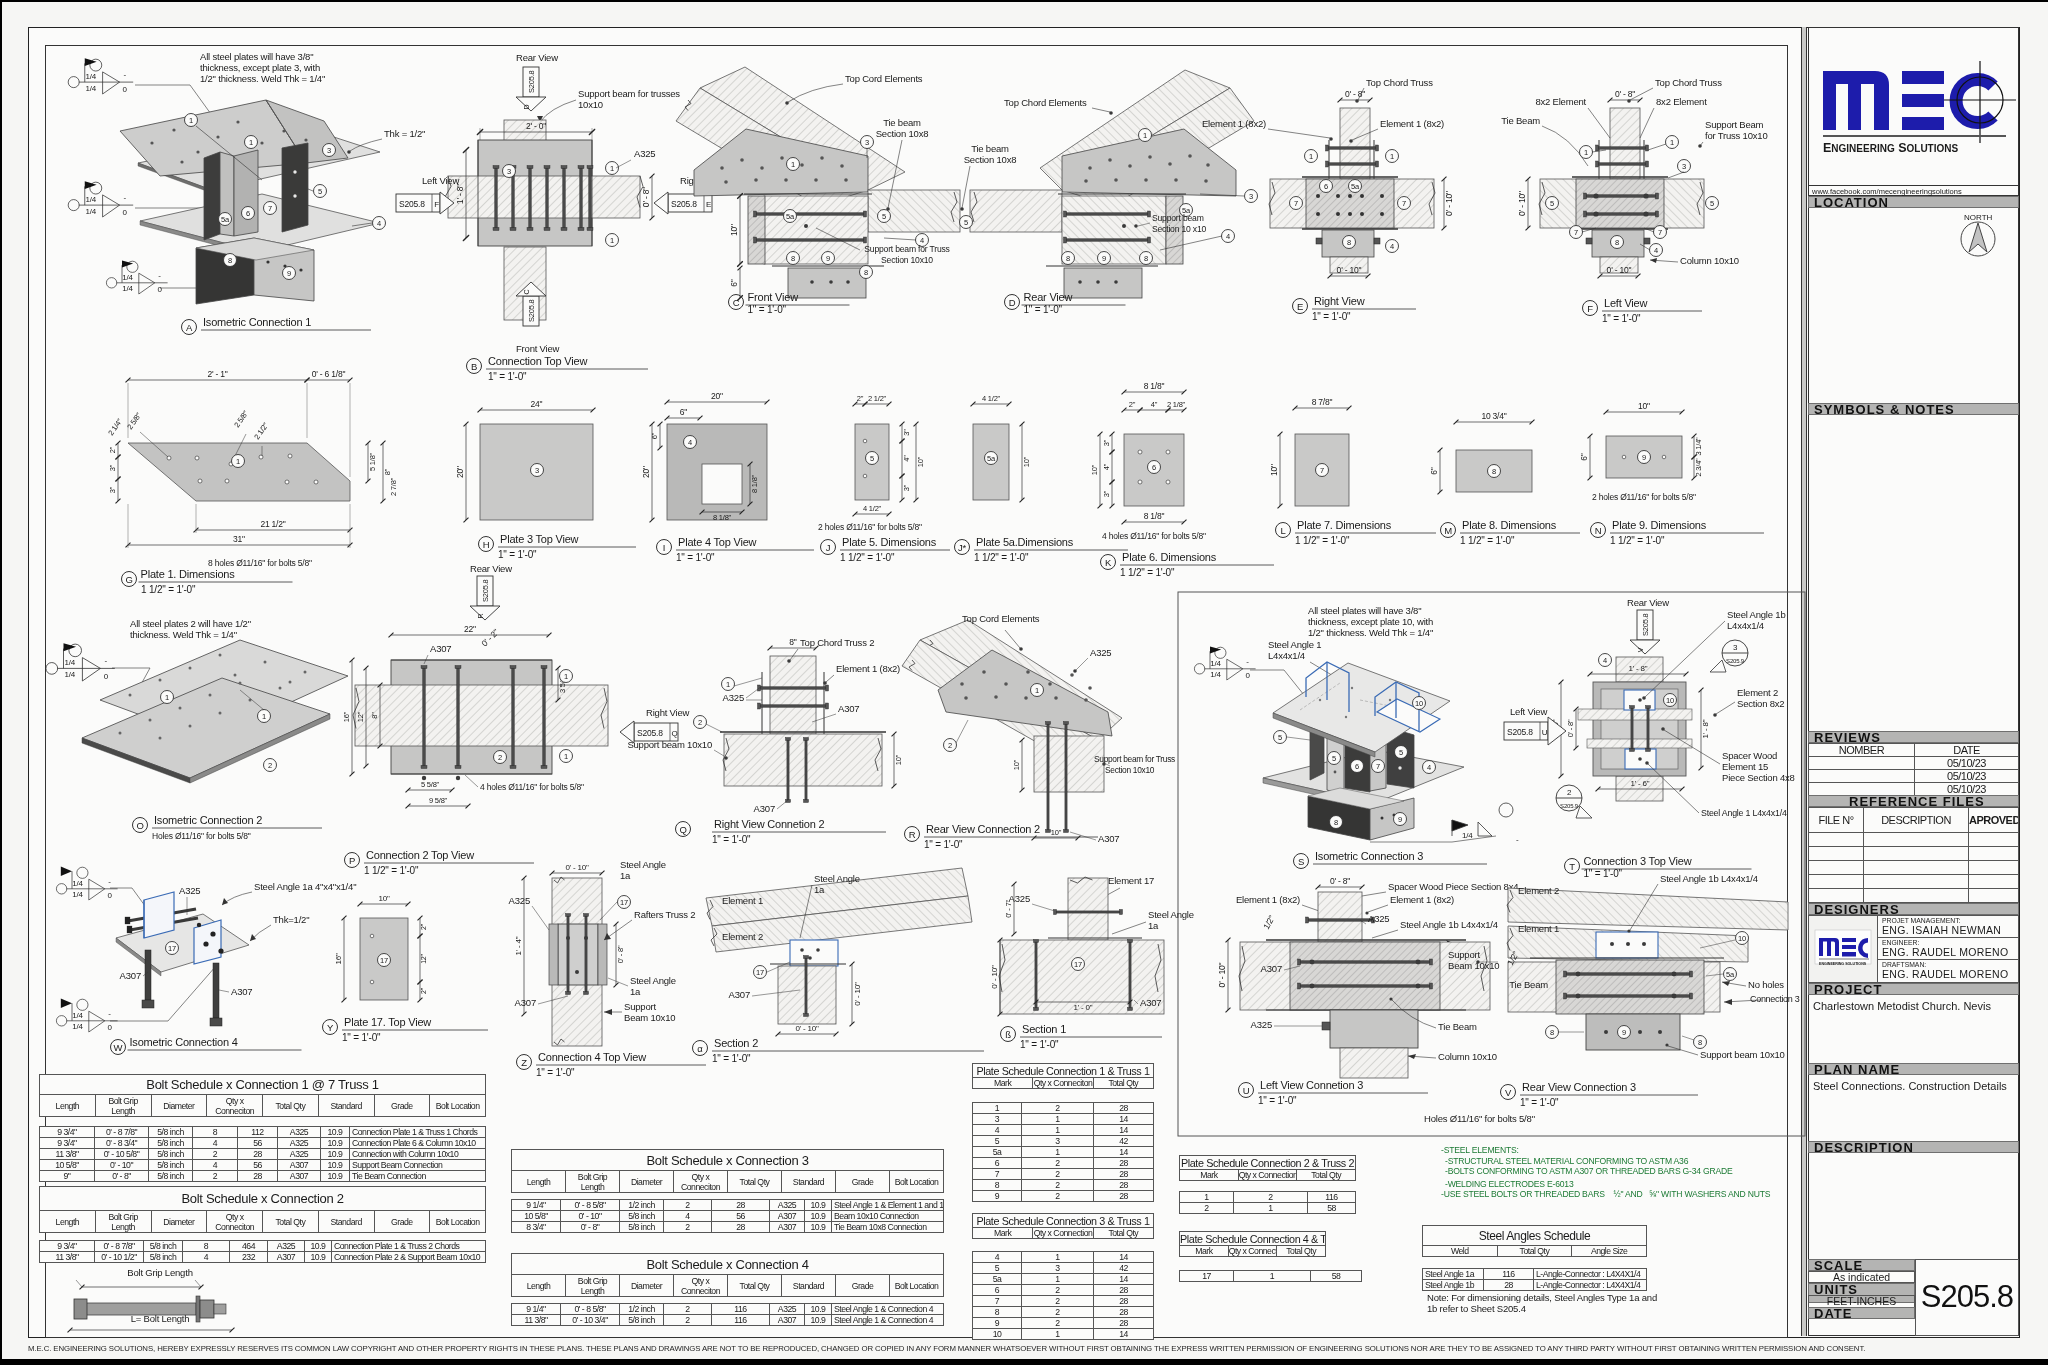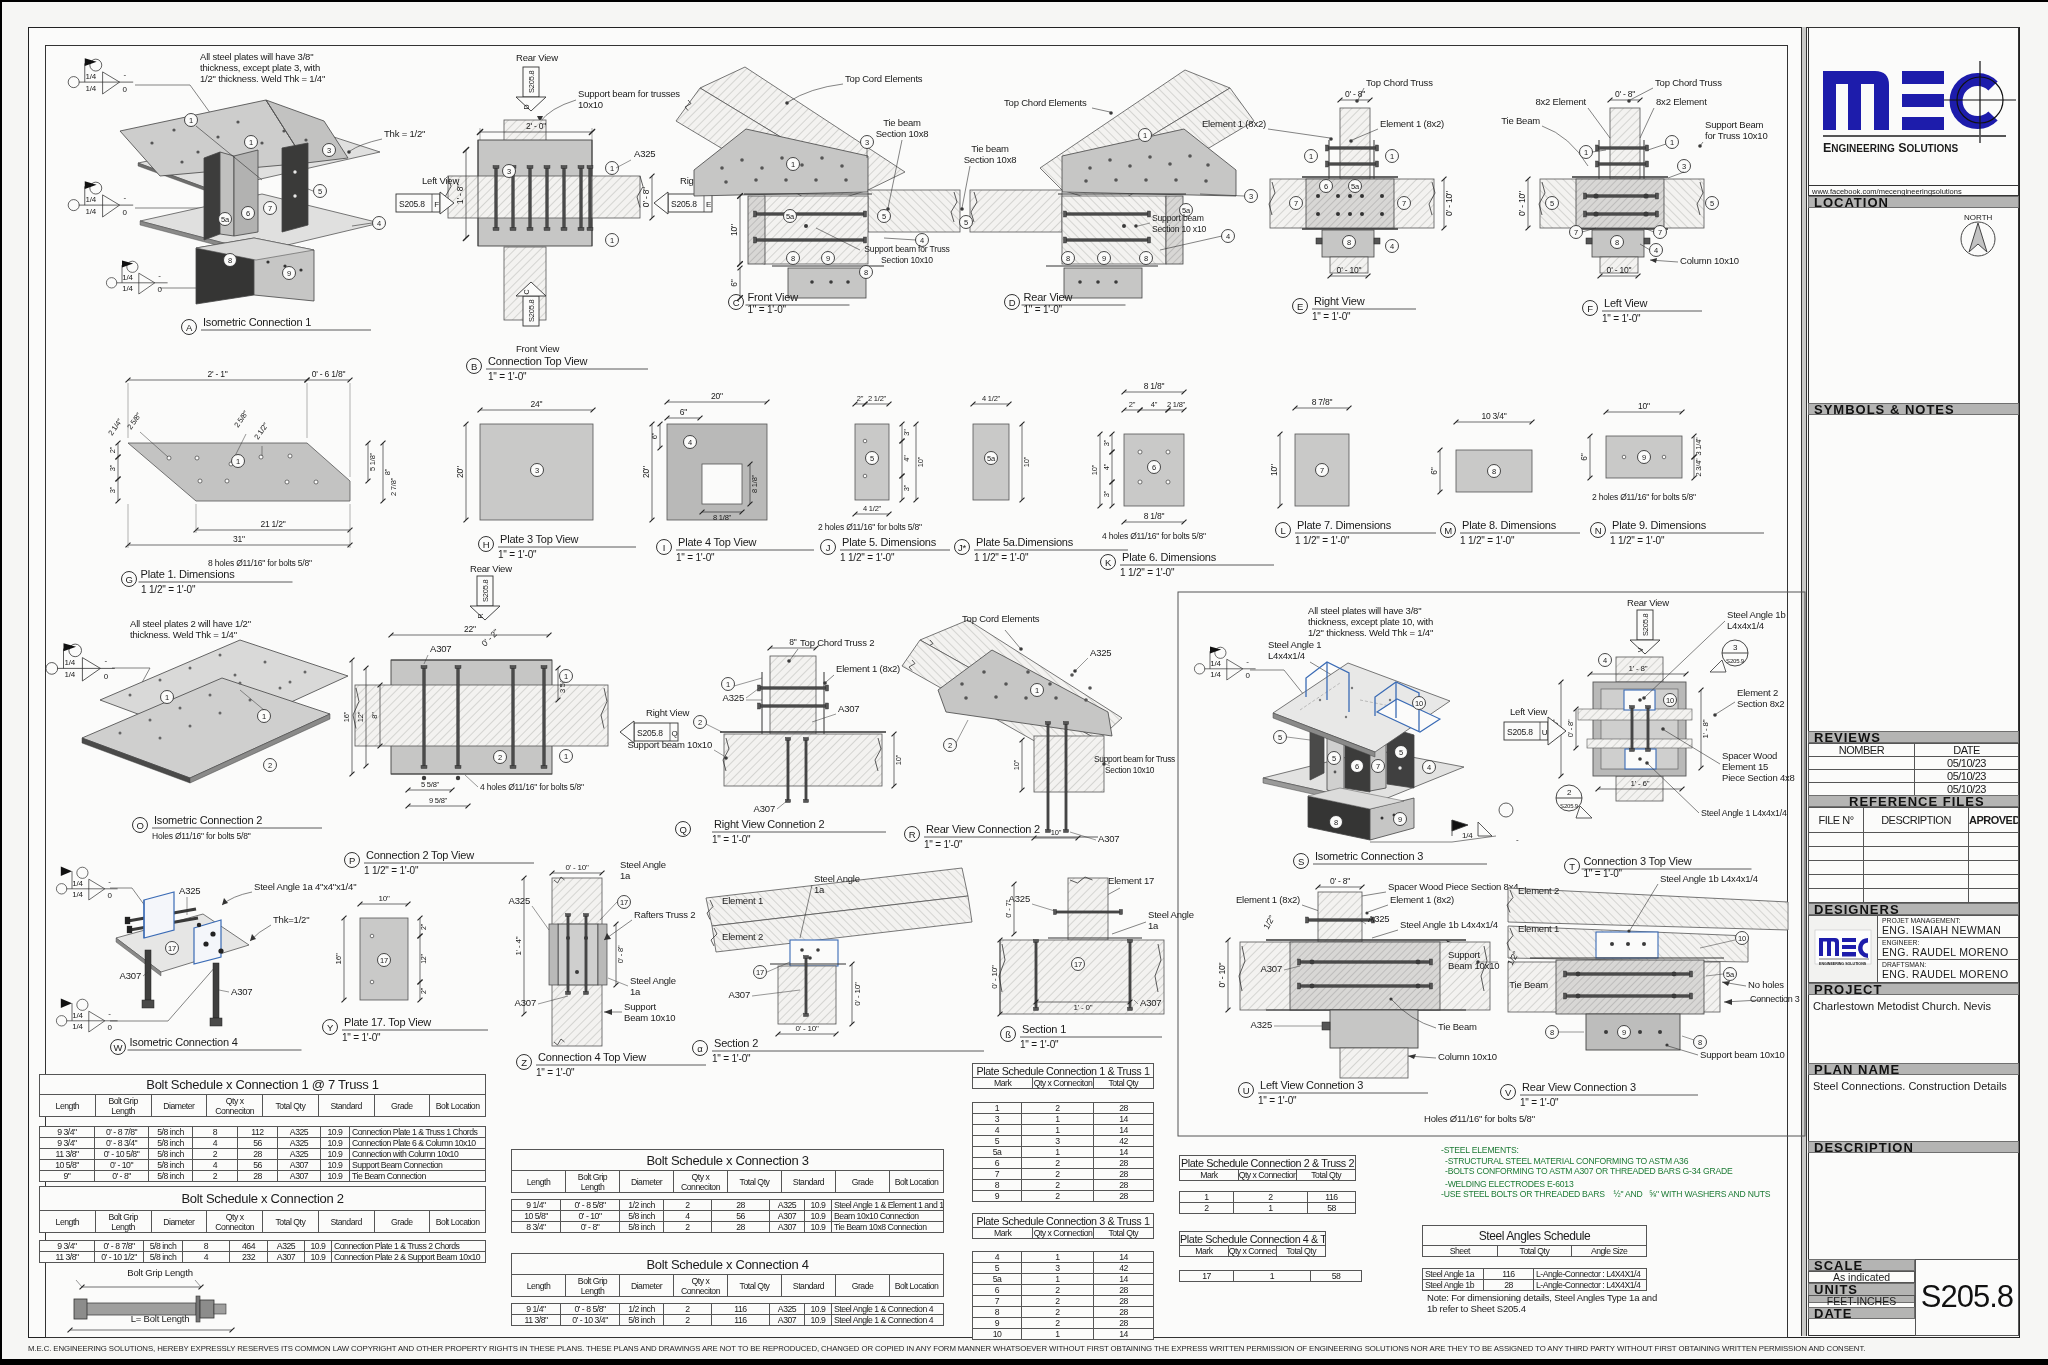--- a/index.html
+++ b/index.html
@@ -552,21 +552,21 @@
 <div class="abs" style="left:1445px;top:1166px;font-size:8.6px;letter-spacing:-0.2px;color:#1c7a34;">-BOLTS CONFORMING TO ASTM A307 OR THREADED BARS G-34 GRADE</div>
 <div class="abs" style="left:1445px;top:1179px;font-size:8.6px;letter-spacing:-0.2px;color:#1c7a34;">-WELDING ELECTRODES E-6013</div>
 <div class="abs" style="left:1441px;top:1189px;font-size:8.6px;letter-spacing:-0.2px;color:#1c7a34;">-USE STEEL BOLTS OR THREADED BARS&nbsp;&nbsp;&nbsp;&nbsp;½" AND&nbsp;&nbsp;&nbsp;⅝" WITH WASHERS AND NUTS</div>
 
 <table class="tbl" style="left:1422px;top:1225px;width:225px;">
 <tbody>
         <tr style="height:20px;">
           <td class="tp" colspan="3" style="font-size:12px;margin-left:48px;">Steel Angles Schedule</td>
         </tr>
 <tr style="height:11px;">
-          <td style="width:58px;">Sheet</td>
+          <td style="width:58px;">Weld</td>
           <td style="width:49px;">Total Qty</td>
           <td>Angle Size</td>
         </tr>
 </tbody>
     </table>
 <table class="tbl" style="left:1422px;top:1268px;width:225px;">
 <tbody>
         <tr style="height:10.2px;">
           <td style="width:58px;text-align:left;padding-left:2px;">Steel Angle 1a</td>
           <td style="width:49px;">116</td>

